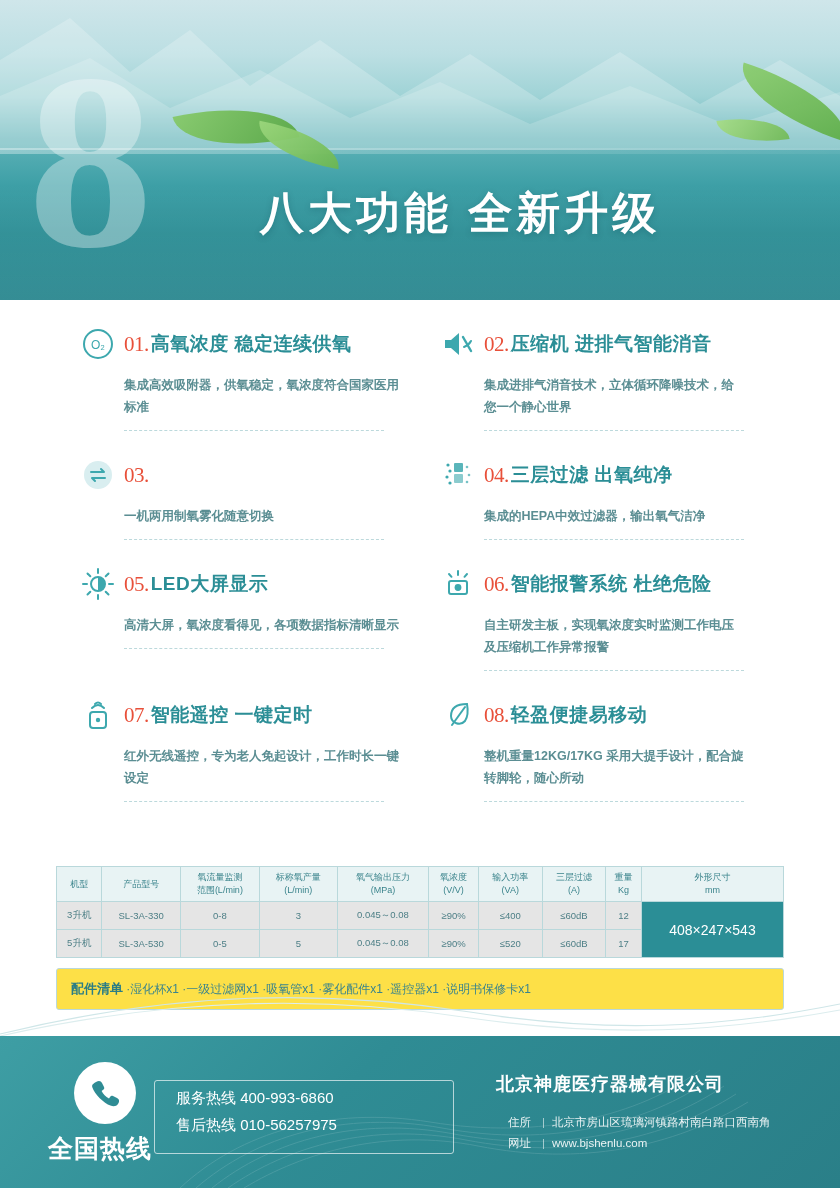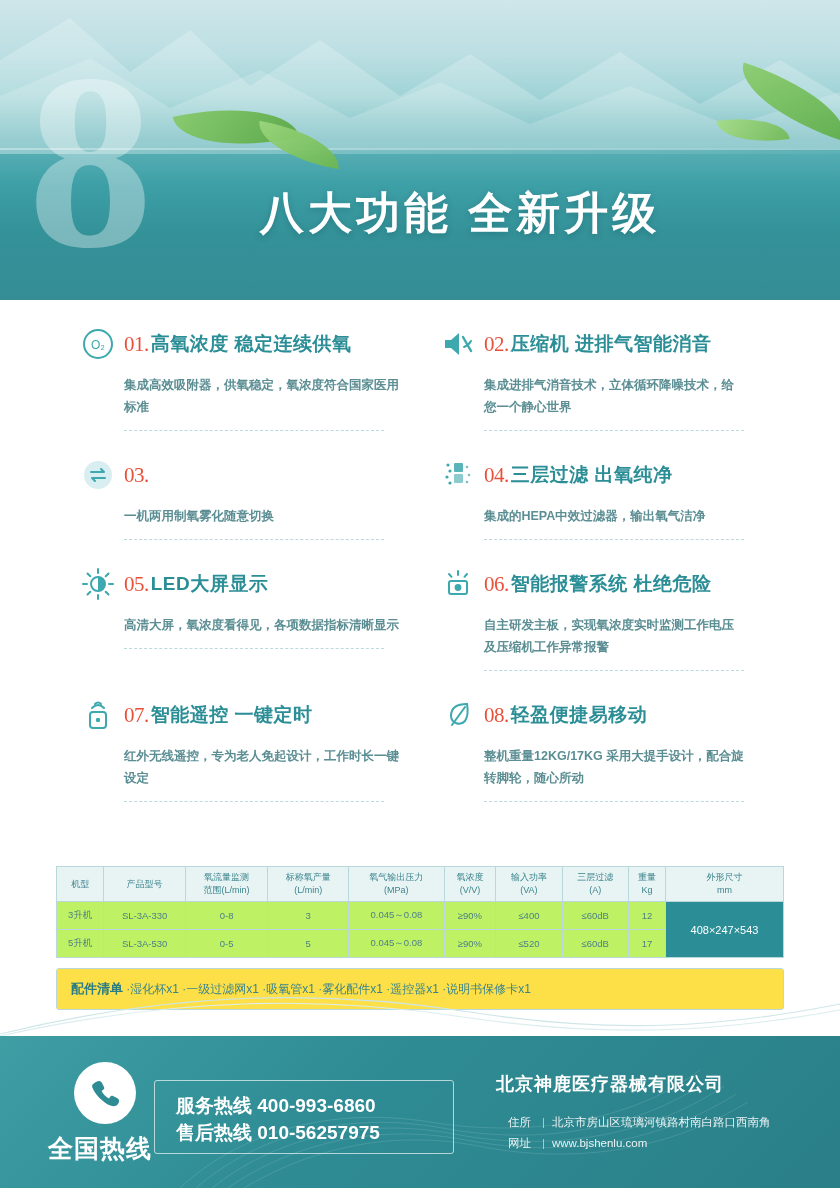--- a/index.html
+++ b/index.html
@@ -130,26 +130,26 @@
     color: #3b848c;
     padding: 4px 2px;
     line-height: 13px;
     font-size: 9px;
   }
   table.spec td {
     border: 1px solid #b9d8db;
     text-align: center;
     padding: 7px 2px;
     font-size: 9.5px;
-    background: #bef264;
+    background: #e5e5e5;
   }
   table.spec td.size-cell {
     background: #2b8e96;
     color: #ffffff;
-    font-size: 11px;
+    font-size: 14px;
   }
   .acc-box {
     margin-top: 10px;
     border: 1px solid #b9d8db;
     border-radius: 3px;
     padding: 11px 14px;
     font-size: 12px;
     color: #3b848c;
     background: #fde047;
   }
@@ -177,22 +177,22 @@
     position: absolute; left: 48px; top: 96px;
     font-size: 25px; color: #ffffff; font-weight: bold; letter-spacing: 1px;
   }
   .hotline-box {
     position: absolute; left: 154px; top: 44px;
     width: 300px; height: 74px;
     border: 1px solid rgba(255,255,255,0.65);
     border-radius: 3px;
   }
   .hotline-lines {
-    position: absolute; left: 176px; top: 56px;
-    color: #ffffff; font-size: 19px; line-height: 27px; font-weight: bold;
+    position: absolute; left: 176px; top: 48px;
+    color: #ffffff; font-size: 15px; line-height: 27px; font-weight: normal;
   }
   .company {
     position: absolute; left: 496px; top: 36px;
     color: #ffffff; font-size: 18px; font-weight: bold; letter-spacing: 1px;
   }
   .addr {
     position: absolute; left: 508px; top: 76px;
     color: rgba(255,255,255,0.9); font-size: 11.5px; line-height: 21px;
   }
   .addr .k { display: inline-block; width: 34px; }

